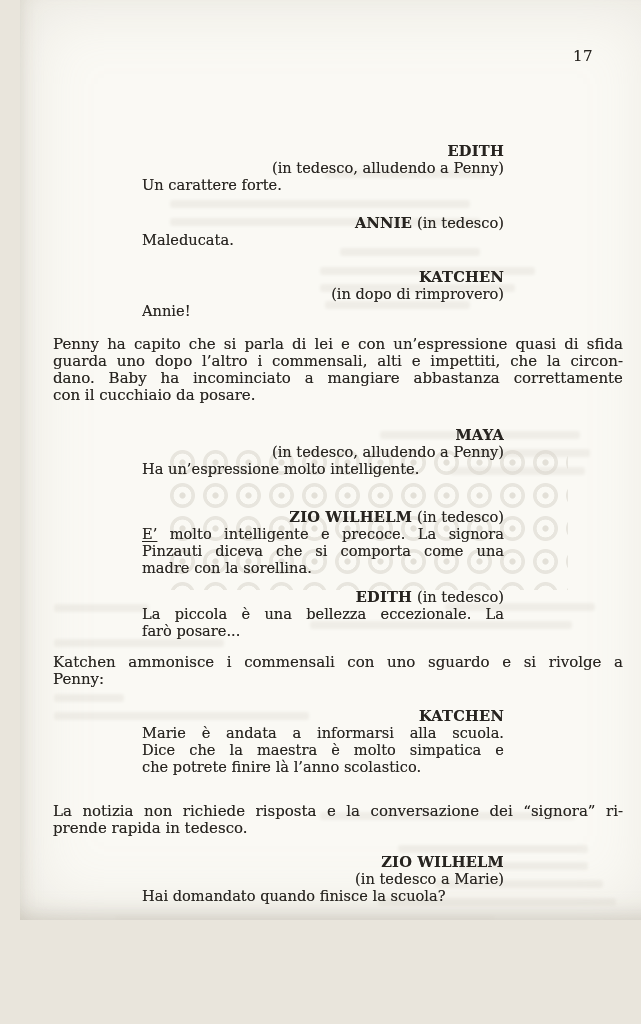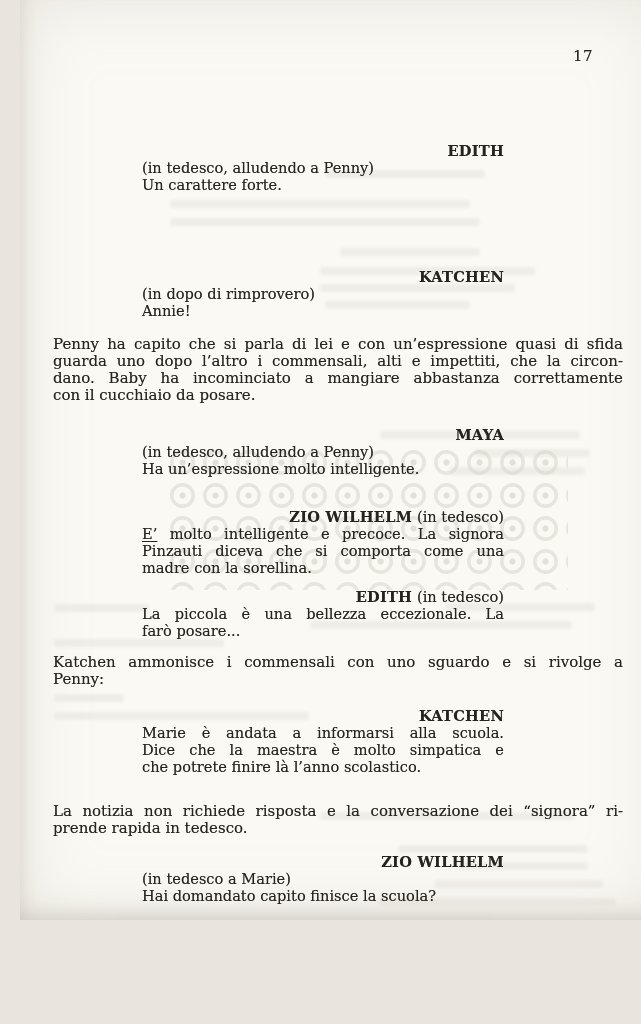--- a/index.html
+++ b/index.html
@@ -19,21 +19,21 @@
 
   .pageno { position:absolute; top:47px; left:553px; font-size:15px; letter-spacing:.5px; }
 
   .block { position:absolute; }
   .dlg { left:122px; width:362px; font-size:14.6px; line-height:17px; }
   .act { left:33px;  width:570px; font-size:15px;   line-height:17px; }
 
   .cue   { text-align:right; height:17px; overflow:hidden; }
   .char  { font-weight:bold; letter-spacing:.25px; }
   .ext   { margin-left:.33em; }
-  .paren { text-align:left; height:17px; overflow:hidden; }
+  .paren { text-align:right; height:17px; overflow:hidden; }
   .ln    { height:17px; overflow:hidden; }
   .just  { text-align:justify; text-align-last:justify; }
   .u     { text-decoration:underline; text-underline-offset:2px; }
 
   
   .wm {
     position:absolute; left:146px; top:446px; width:402px; height:144px;
     background-image:
       radial-gradient(circle, rgba(158,149,133,.34) 2.6px, rgba(158,149,133,0) 3.6px),
       radial-gradient(circle, rgba(158,149,133,0) 8.6px, rgba(158,149,133,.27) 9.2px,
@@ -81,20 +81,26 @@
   <div class="bt" style="left:95px;top:916px;width:380px"></div>
 
   <div class="block dlg" style="top:142px">
     <div class="cue">
       <span class="char">EDITH</span>
     </div>
     <div class="paren">(in tedesco, alludendo a Penny)</div>
     <div class="ln">Un carattere forte.</div>
   </div>
 
+  <div class="block dlg" style="top:214px">
+    <div class="cue">
+      <span class="char">ANNIE</span><span class="ext">(in tedesco)</span>
+    </div>
+    <div class="ln">Maleducata.</div>
+  </div>
 
   <div class="block dlg" style="top:268px">
     <div class="cue">
       <span class="char">KATCHEN</span>
     </div>
     <div class="paren">(in dopo di rimprovero)</div>
     <div class="ln">Annie!</div>
   </div>
 
   <div class="block act" style="top:336px">
@@ -146,17 +152,17 @@
   <div class="block act" style="top:803px">
     <div class="ln just">La notizia non richiede risposta e la conversazione dei “signora” ri-</div>
     <div class="ln">prende rapida in tedesco.</div>
   </div>
 
   <div class="block dlg" style="top:853px">
     <div class="cue">
       <span class="char">ZIO WILHELM</span>
     </div>
     <div class="paren">(in tedesco a Marie)</div>
-    <div class="ln">Hai domandato capito finisce la scuola?</div>
+    <div class="ln">Hai domandato quando finisce la scuola?</div>
   </div>
 
   <div class="dot"></div>
 </div>
 
 </body></html>

